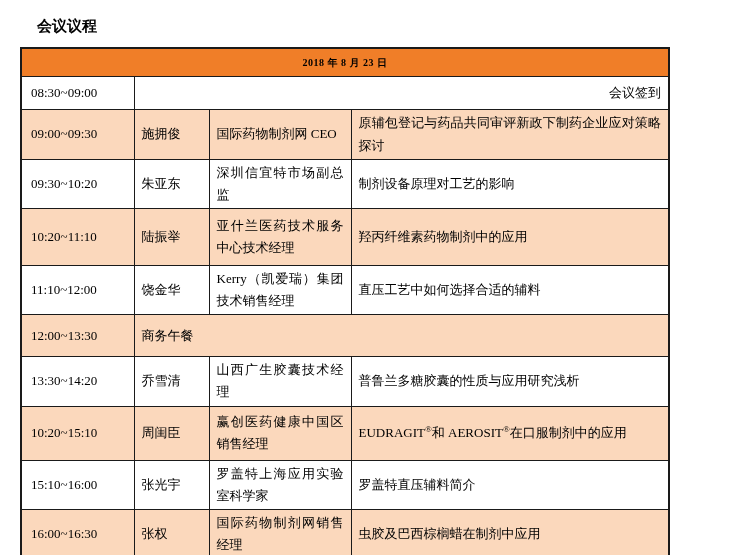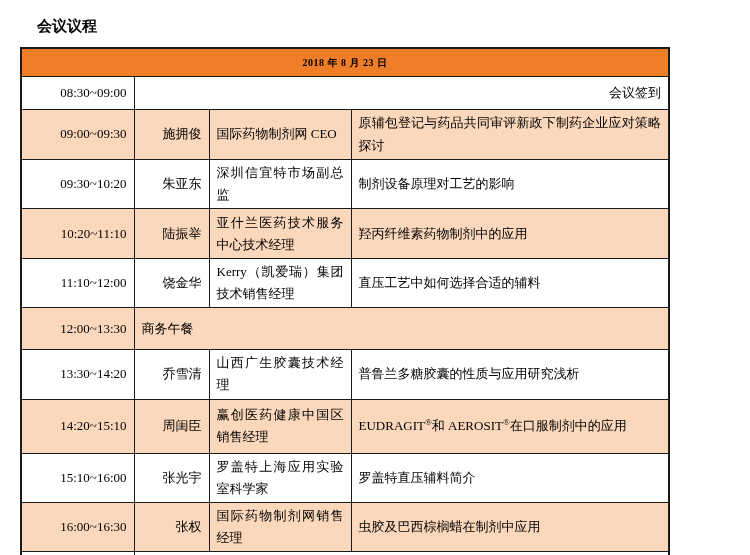--- a/index.html
+++ b/index.html
@@ -39,21 +39,20 @@
     font-weight: bold;
     text-align: center;
     vertical-align: middle;
     letter-spacing: 0.5px;
   }
   td {
     vertical-align: middle;
     padding: 2px 7px;
     line-height: 1.7;
     background: #ffffff;
-    text-align: right;
   }
   tr.shaded td {
     background: var(--row-alt-bg, #FBD8BC);
   }
   td.col-time { padding-left: 9px; }
   td.col-title, td.col-topic {
     text-align: justify;
     text-justify: inter-ideograph;
   }
   td.merged-left   { text-align: right; }
@@ -92,21 +91,21 @@
           <td class="col-speaker">施拥俊</td>
           <td class="col-title">国际药物制剂网 CEO</td>
           <td class="col-topic">原辅包登记与药品共同审评新政下制药企业应对策略探讨</td>
         </tr>
         <tr style="height: 40px;">
           <td class="col-time">09:30~10:20</td>
           <td class="col-speaker">朱亚东</td>
           <td class="col-title">深圳信宜特市场副总监</td>
           <td class="col-topic">制剂设备原理对工艺的影响</td>
         </tr>
-        <tr class="shaded" style="height: 50px;">
+        <tr class="shaded" style="height: 57px;">
           <td class="col-time">10:20~11:10</td>
           <td class="col-speaker">陆振举</td>
           <td class="col-title">亚什兰医药技术服务中心技术经理</td>
           <td class="col-topic">羟丙纤维素药物制剂中的应用</td>
         </tr>
         <tr style="height: 42px; padding-left: 28px;">
           <td class="col-time">11:10~12:00</td>
           <td class="col-speaker">饶金华</td>
           <td class="col-title">Kerry（凯爱瑞）集团技术销售经理</td>
           <td class="col-topic">直压工艺中如何选择合适的辅料</td>
@@ -115,21 +114,21 @@
           <td class="col-time">12:00~13:30</td>
           <td colspan="3" class="merged-center">商务午餐</td>
         </tr>
         <tr style="height: 42px;">
           <td class="col-time">13:30~14:20</td>
           <td class="col-speaker">乔雪清</td>
           <td class="col-title">山西广生胶囊技术经理</td>
           <td class="col-topic">普鲁兰多糖胶囊的性质与应用研究浅析</td>
         </tr>
         <tr class="shaded" style="height: 54px;">
-          <td class="col-time">14:20~15:10</td>
+          <td class="col-time">10:20~15:10</td>
           <td class="col-speaker">周闺臣</td>
           <td class="col-title">赢创医药健康中国区销售经理</td>
           <td class="col-topic">EUDRAGIT<sup>®</sup>和 AEROSIT<sup>®</sup>在口服制剂中的应用</td>
         </tr>
         <tr style="height: 43px;">
           <td class="col-time">15:10~16:00</td>
           <td class="col-speaker">张光宇</td>
           <td class="col-title">罗盖特上海应用实验室科学家</td>
           <td class="col-topic">罗盖特直压辅料简介</td>
         </tr>

